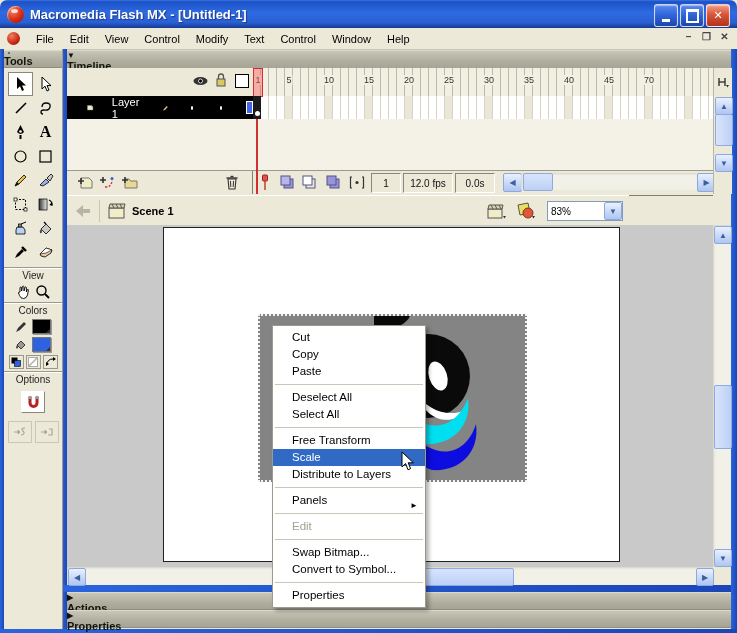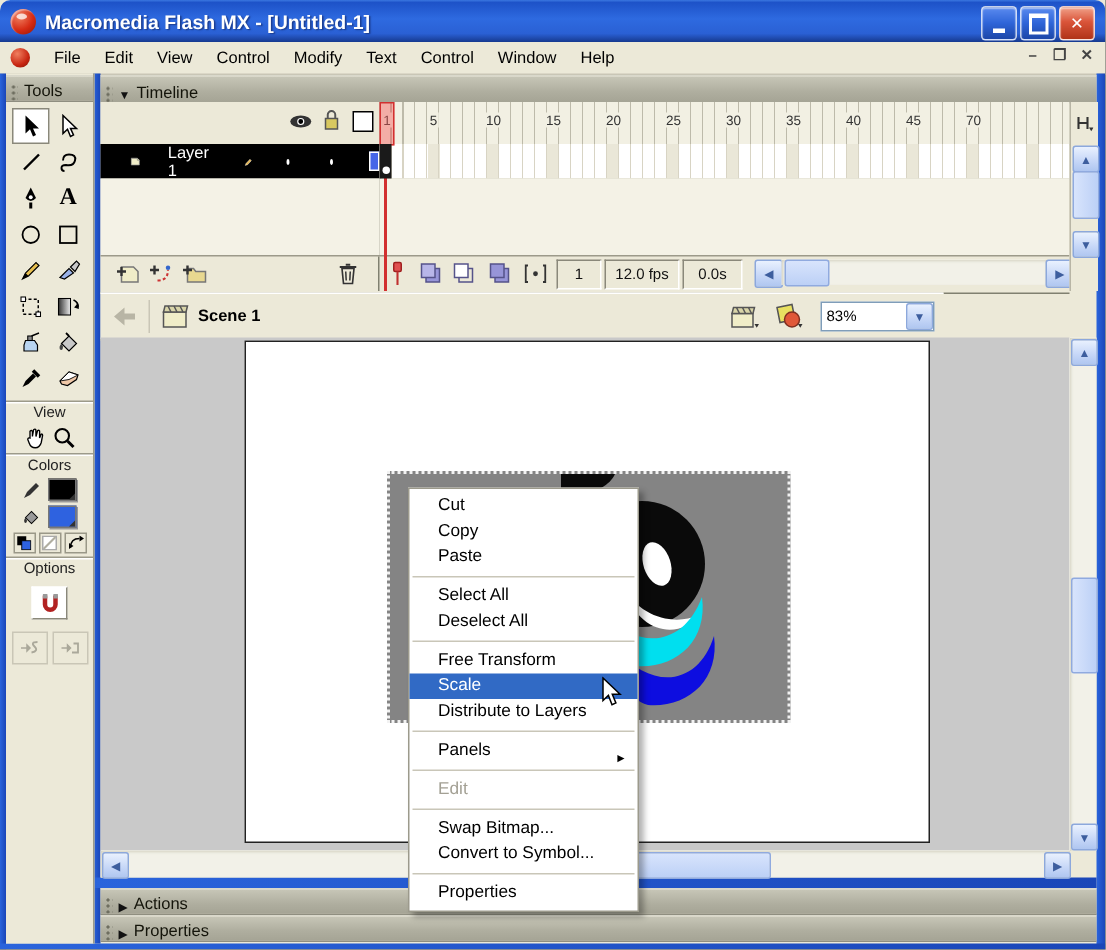--- a/index.html
+++ b/index.html
@@ -35,22 +35,22 @@
     background:radial-gradient(circle at 35% 30%,#F08060,#C82612 60%,#7C1202);}
   .docctl{position:absolute;right:6px;top:31px;display:flex;gap:5px;color:#444;
     font-size:10px;font-weight:bold;align-items:center;}
   .docctl span{width:13px;text-align:center;}
 
   
   .bord{background:linear-gradient(90deg,#2A64DC,#1A46B8);}
   
   
   .hdr{background:linear-gradient(180deg,#C7C6B7 0%,#AFAE9F 60%,#A5A495 100%);
-    color:#14140A;font-weight:normal;font-size:11px;display:flex;align-items:flex-end;
-    border-top:1px solid #D9D8CB;border-bottom:1px solid #8F8E80;}
+    color:#14140A;font-weight:bold;font-size:11px;display:flex;align-items:flex-start;
+    border-top:1px solid #D9D8CB;border-bottom:1px solid #8F8E80;flex-direction:column;}
   .grip{width:5px;height:11px;margin:0 4px 0 3px;
     background:radial-gradient(circle,#6E6E60 35%,transparent 40%);
     background-size:4px 4px;}
   .tri{font-size:8px;margin-right:4px;color:#111;}
 
   
   .tools-col{left:4px;top:49px;width:58px;height:580px;background:#ECE9D8;
     border-right:1px solid #9C9A8A;}
   .sect-label{font-size:10px;color:#222;text-align:center;font-weight:normal;
     border-top:1px solid #fff;box-shadow:0 -1px 0 #9C9A8A;padding-top:1px;}
@@ -554,22 +554,22 @@
     <div class="grip"></div>
     <span class="tri">▶</span>
     <span>Properties</span>
   </div>
 
   <div class="abs ctxmenu">
     <div class="cm-item">Cut</div>
     <div class="cm-item">Copy</div>
     <div class="cm-item">Paste</div>
     <div class="cm-sep"></div>
+    <div class="cm-item">Deselect All</div>
     <div class="cm-item">Select All</div>
-    <div class="cm-item">Deselect All</div>
     <div class="cm-sep"></div>
     <div class="cm-item">Free Transform</div>
     <div class="cm-item hl">Scale</div>
     <div class="cm-item">Distribute to Layers</div>
     <div class="cm-sep"></div>
     <div class="cm-item">
       <span>Panels</span>
       <span class="cm-sub">►</span>
     </div>
     <div class="cm-sep"></div>

